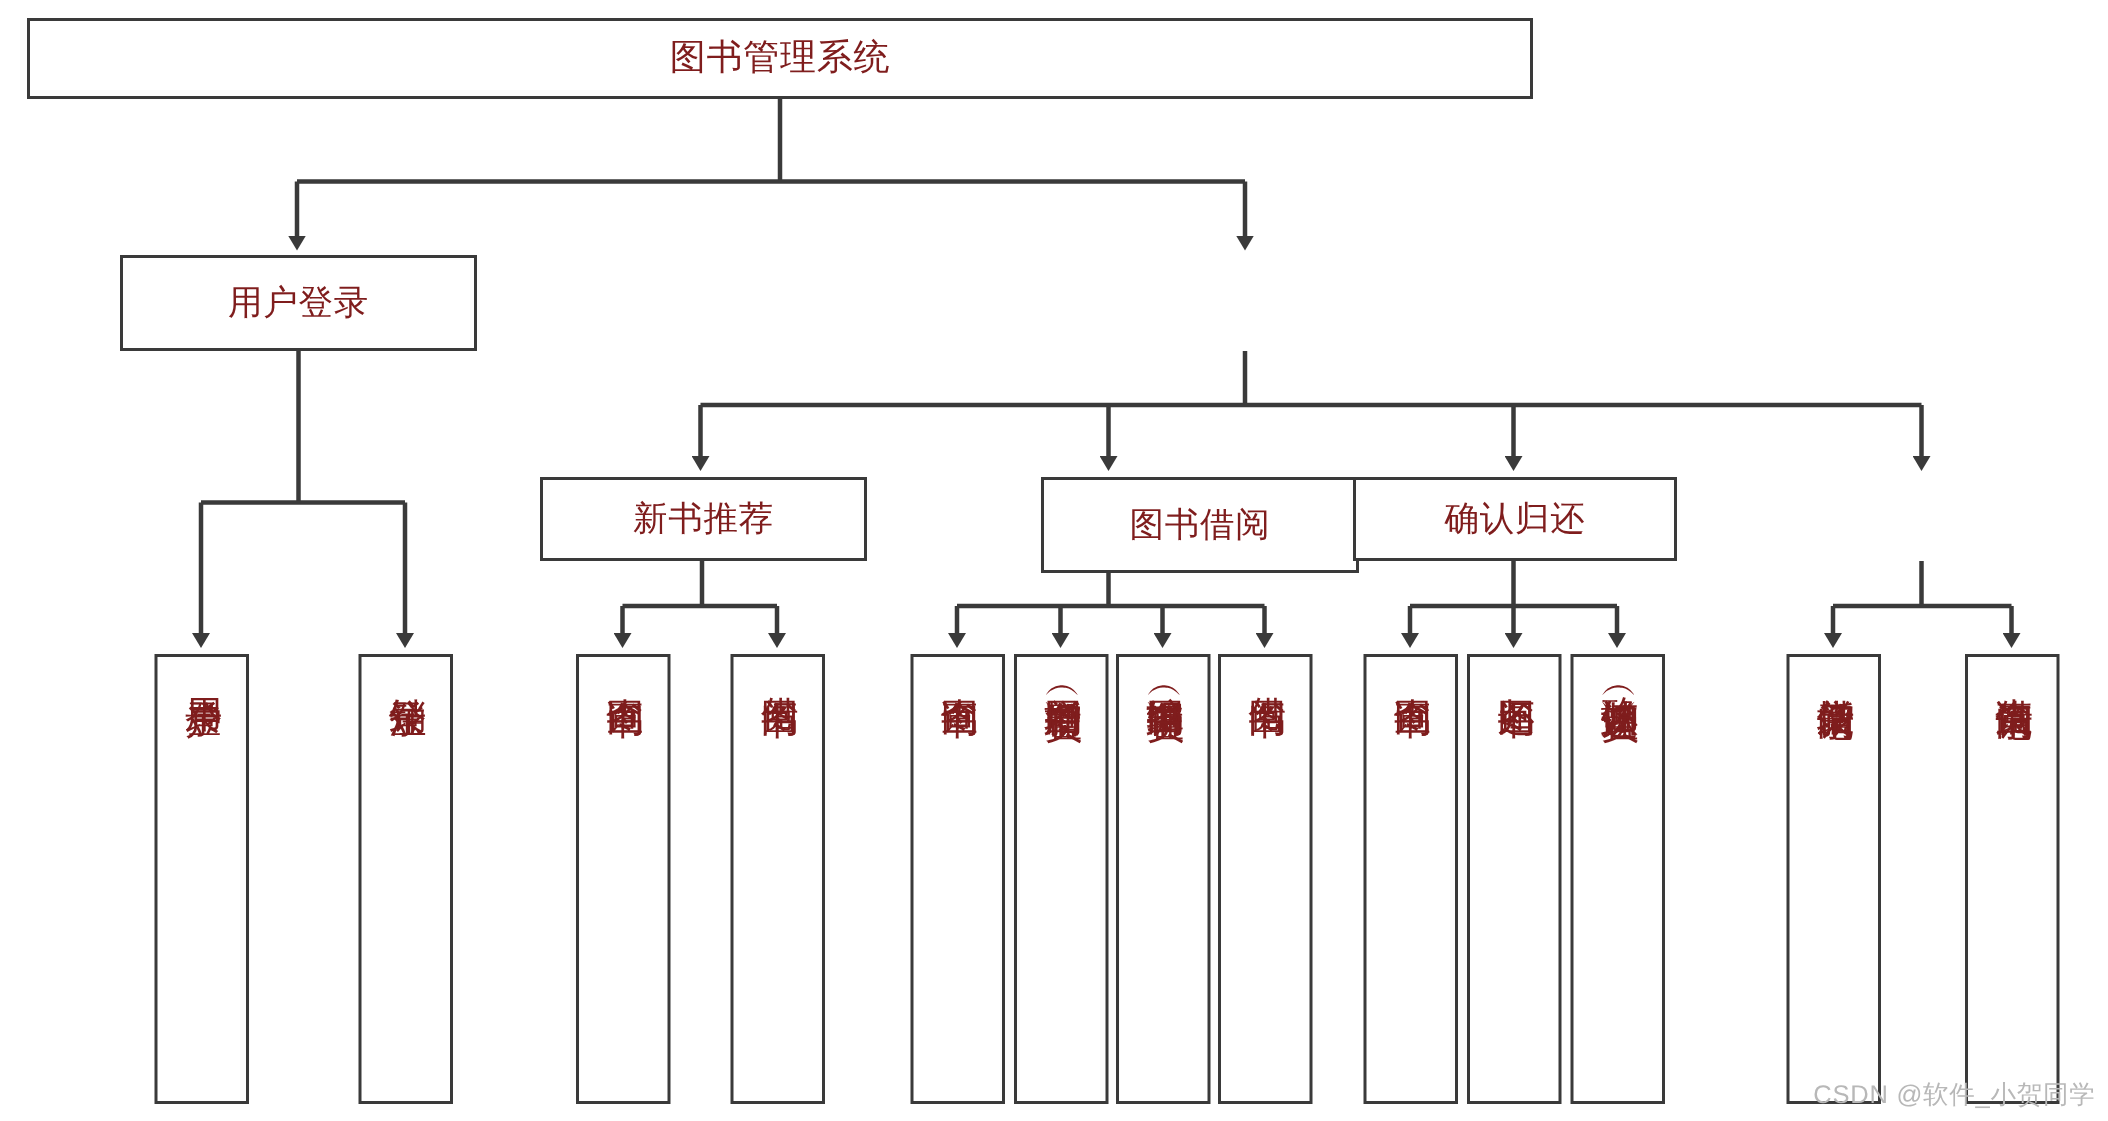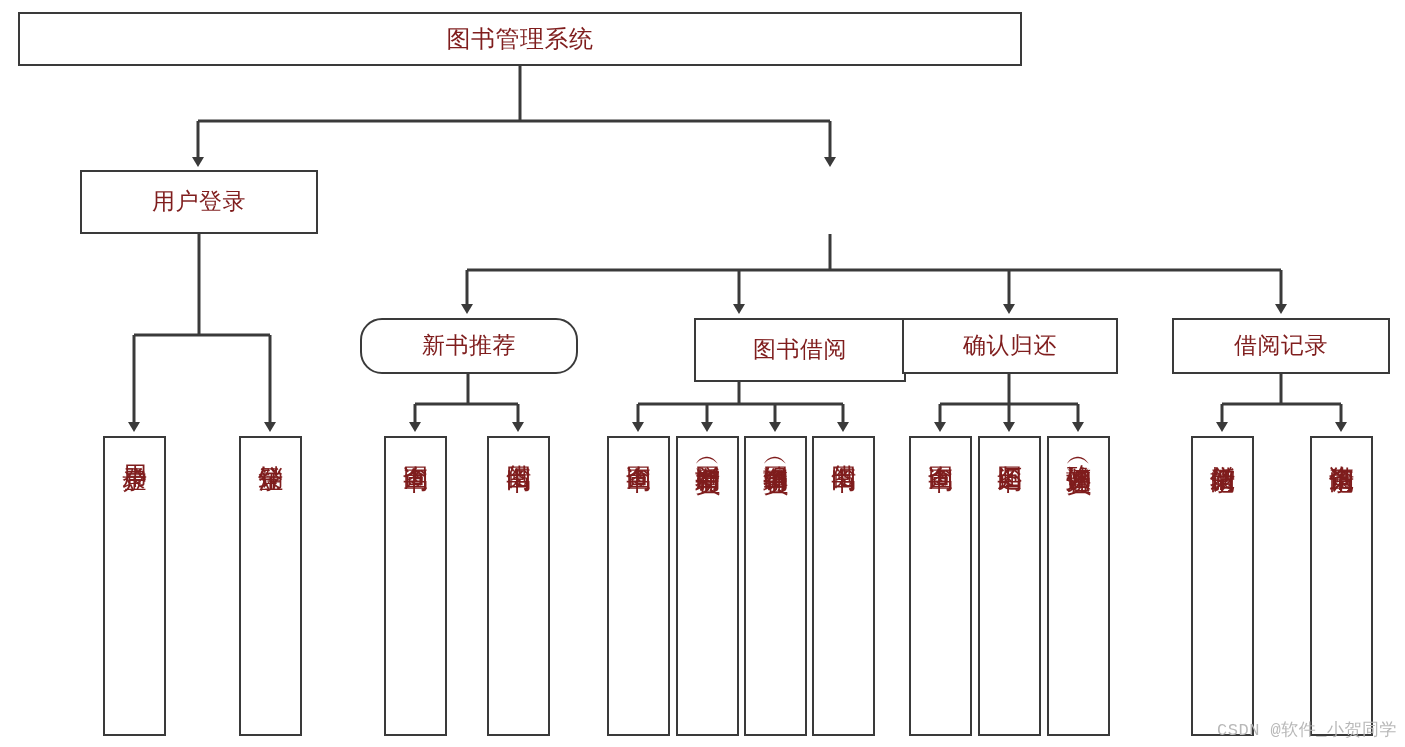--- a/index.html
+++ b/index.html
@@ -64,21 +64,21 @@
   }
   .watermark {
     position: absolute;
     right: 8px;
     bottom: 6px;
     font-size: 17px;
     color: #b8b8b8;
     letter-spacing: 0.5px;
     z-index: 3;
     white-space: nowrap;
-    font-family: Liberation Mono, monospace;
+    font-family: Liberation Sans, sans-serif;
   }
 </style>
 </head>
 <body>
 
 <div id="canvas">
 
   <svg id="wires" viewBox="0 0 1405 747" xmlns="http://www.w3.org/2000/svg">
     <defs>
       <marker id="arrow" markerWidth="10" markerHeight="12" refX="1" refY="6" orient="auto" markerUnits="userSpaceOnUse">
@@ -130,31 +130,28 @@
   </svg>
 
   <div class="node h root" style="left:18px; top:12px; width:1004px; height:54px;">
     <span class="node-label">图书管理系统</span>
   </div>
 
   <div class="node h" style="left:80px; top:170px; width:238px; height:64px;">
     <span class="node-label">用户登录</span>
   </div>
 
-  <div class="node h" style="left:360px; top:318px; width:218px; height:56px;border-radius:22px;">
+  <div class="node h" style="left:360px; top:318px; width:218px; height:56px;">
     <span class="node-label">新书推荐</span>
   </div>
   <div class="node h" style="left:649px; top:318px; width:212px; height:64px;margin-left:45px;">
     <span class="node-label">图书借阅</span>
   </div>
   <div class="node h" style="left:902px; top:318px; width:216px; height:56px;">
     <span class="node-label">确认归还</span>
-  </div>
-  <div class="node h" style="left:1172px; top:318px; width:218px; height:56px;">
-    <span class="node-label">借阅记录</span>
   </div>
 
   <div class="node v" style="left:103px; top:436px; width:63px; height:300px;">
     <span class="node-label">用户登录</span>
   </div>
   <div class="node v" style="left:239px; top:436px; width:63px; height:300px;">
     <span class="node-label">注销登录</span>
   </div>
 
   <div class="node v" style="left:384px; top:436px; width:63px; height:300px;">

